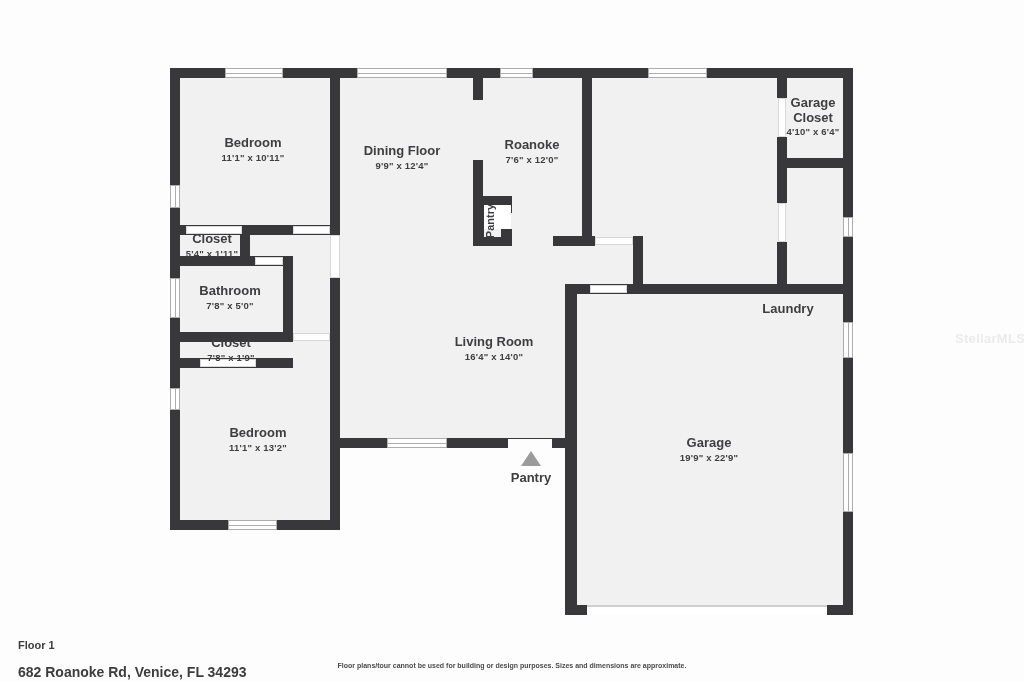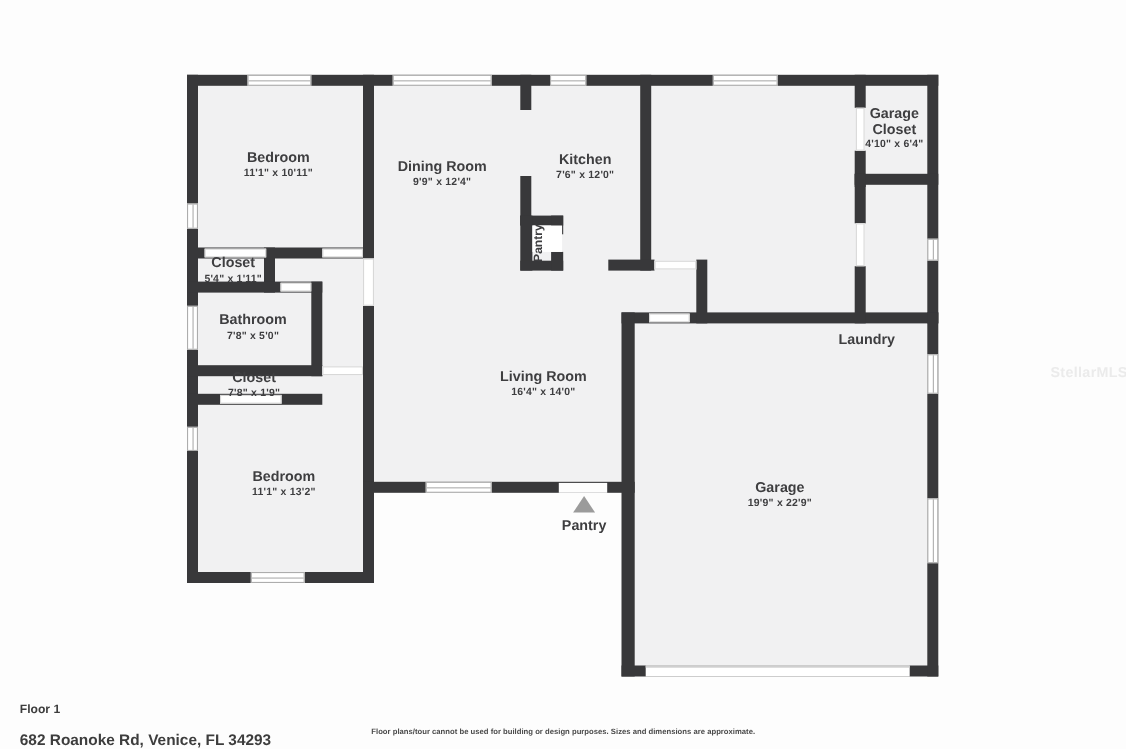--- a/index.html
+++ b/index.html
@@ -105,25 +105,25 @@
   <div class="win win-v" style="left:843px;top:217px;width:10px;height:20px;"></div>
   <div class="win win-v" style="left:843px;top:322px;width:10px;height:36px;"></div>
   <div class="win win-v" style="left:843px;top:453px;width:10px;height:59px;"></div>
   <div class="garage-door" style="left:587px;top:605px;width:240px;height:10px;"></div>
 
   <div class="room-label" style="left:253px;top:136px;">
     <div class="nm">Bedroom</div>
     <div class="dm">11'1" x 10'11"</div>
   </div>
   <div class="room-label" style="left:402px;top:144px;">
-    <div class="nm">Dining Room</div>
+    <div class="nm">Dining Floor</div>
     <div class="dm">9'9" x 12'4"</div>
   </div>
   <div class="room-label" style="left:532px;top:138px;">
-    <div class="nm">Kitchen</div>
+    <div class="nm">Roanoke</div>
     <div class="dm">7'6" x 12'0"</div>
   </div>
   <div class="room-label w2" style="left:813px;top:96px;">
     <div class="nm">Garage Closet</div>
     <div class="dm">4'10" x 6'4"</div>
   </div>
   <div class="room-label" style="left:212px;top:232px;">
     <div class="nm">Closet</div>
     <div class="dm">5'4" x 1'11"</div>
   </div>

